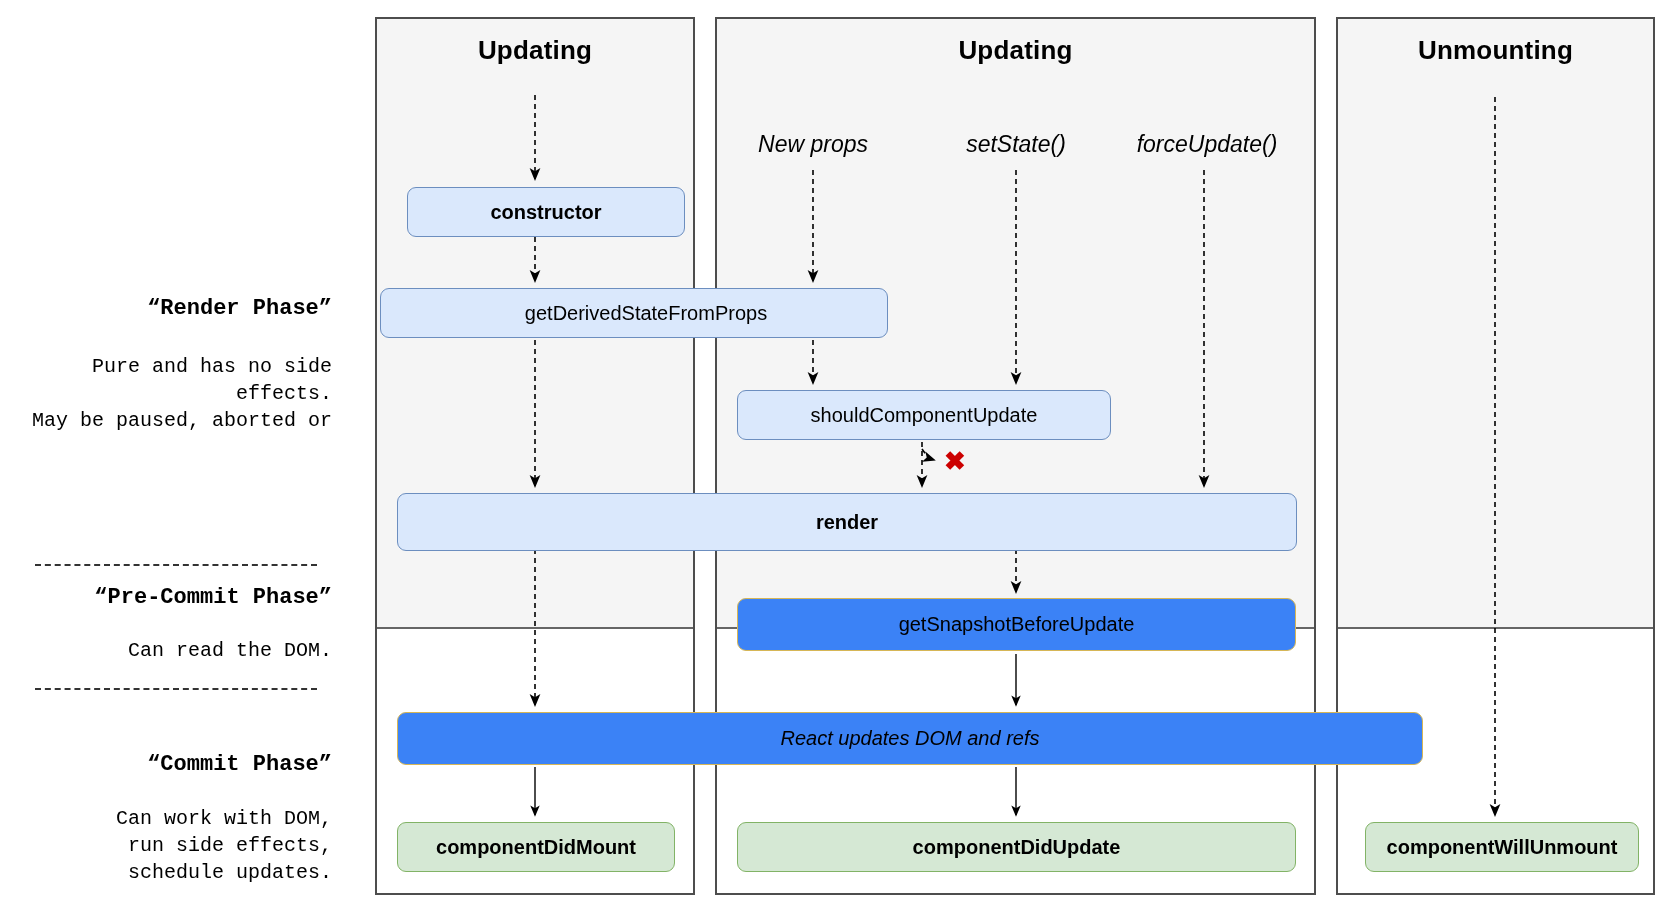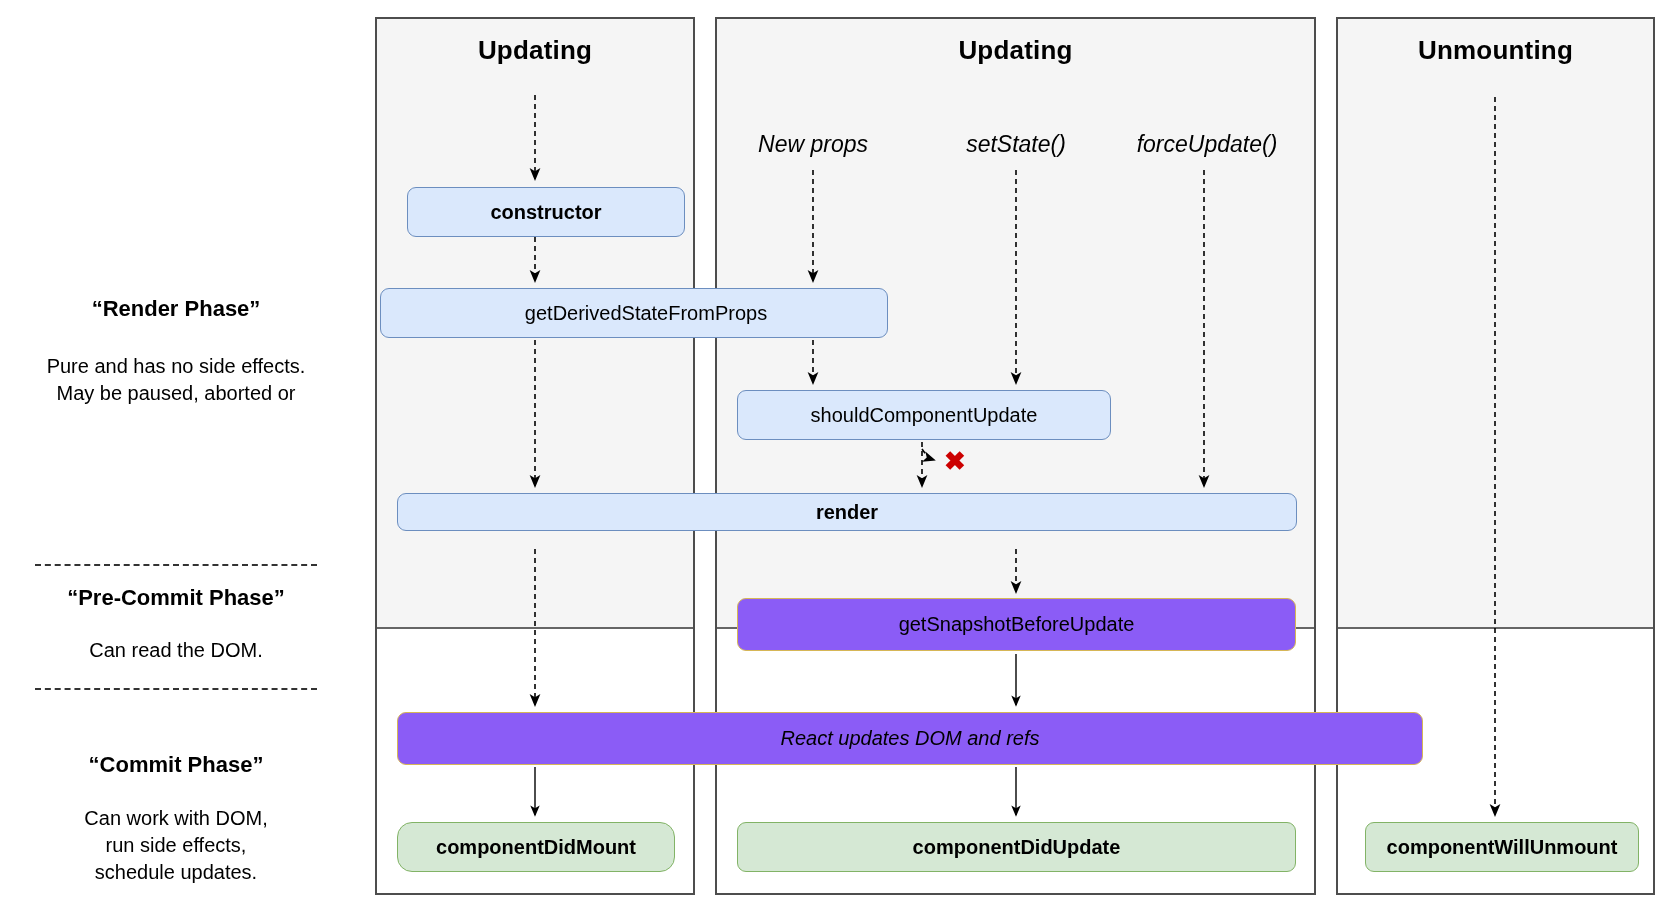--- a/index.html
+++ b/index.html
@@ -19,36 +19,36 @@
   .panel .gray-zone {
     position:absolute; top:0; left:0; right:0; height:608px;
     background:#f5f5f5; border-bottom:2px solid #666;
   }
   .panel-header {
     position:relative; z-index:2; text-align:center; padding-top:16px;
     font-size:26px; font-weight:bold; letter-spacing:0.2px;
   }
 
   
-  .phase-text { position:absolute; left:20px; width:312px; text-align:center; z-index:2; }
+  .phase-text { position:absolute; left:20px; width:312px; text-align:right; z-index:2;font-family:Liberation Mono, monospace; }
   .phase-title { font-size:22px; font-weight:bold; }
   .phase-line  { font-size:20px; line-height:27px; }
   .phase-divider {
     position:absolute; left:35px; width:282px; height:0;
     border-top:2px dashed #333; z-index:2;
   }
 
   
   .node {
     position:absolute; box-sizing:border-box; z-index:4;
     display:flex; align-items:center; justify-content:center;
     border-radius:9px; font-size:20px; text-align:center;
   }
   .node.blue   { background:#dae8fc; border:1.5px solid #6c8ebf; }
-  .node.yellow { background:#8b5cf6; border:1.5px solid #d6b656; }
+  .node.yellow { background:#3b82f6; border:1.5px solid #d6b656; }
   .node.green  { background:#d5e8d4; border:1.5px solid #82b366; }
   .node.bold   { font-weight:bold; }
   .node.italic { font-style:italic; }
 
   
   .event-label {
     position:absolute; top:131px; width:220px; z-index:3;
     text-align:center; font-size:23px; font-style:italic;
   }
 
@@ -142,25 +142,25 @@
   </svg>
 
   <div class="skip-x">✖</div>
 
   <div class="node blue bold" style="left:407px; top:187px; width:278px; height:50px;">constructor</div>
 
   <div class="node blue" style="left:380px; top:288px; width:508px; height:50px;padding-left:24px;">getDerivedStateFromProps</div>
 
   <div class="node blue" style="left:737px; top:390px; width:374px; height:50px;">shouldComponentUpdate</div>
 
-  <div class="node blue bold" style="left:397px; top:493px; width:900px; height:38px;">render</div>
+  <div class="node blue bold" style="left:397px; top:493px; width:900px; height:58px;">render</div>
 
   <div class="node yellow" style="left:737px; top:598px; width:559px; height:53px;">getSnapshotBeforeUpdate</div>
 
   <div class="node yellow italic" style="left:397px; top:712px; width:1026px; height:53px;">React updates DOM and refs</div>
 
-  <div class="node green bold" style="left:397px; top:822px; width:278px; height:50px;border-radius:15px;">componentDidMount</div>
+  <div class="node green bold" style="left:397px; top:822px; width:278px; height:50px;">componentDidMount</div>
 
   <div class="node green bold" style="left:737px; top:822px; width:559px; height:50px;">componentDidUpdate</div>
 
   <div class="node green bold" style="left:1365px; top:822px; width:274px; height:50px;">componentWillUnmount</div>
 
 </div>
 
 </body></html>

